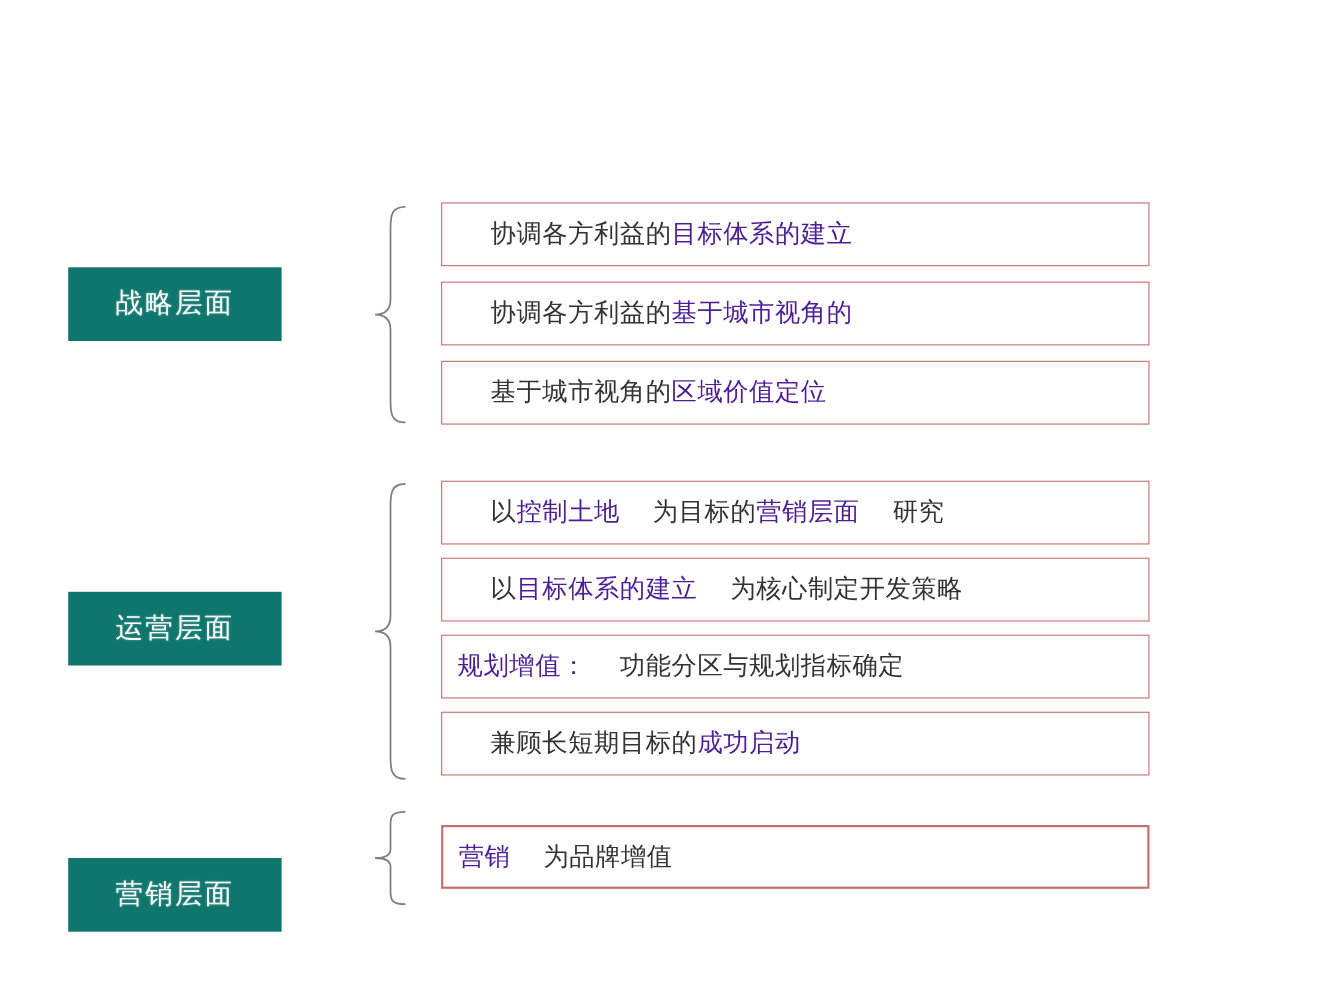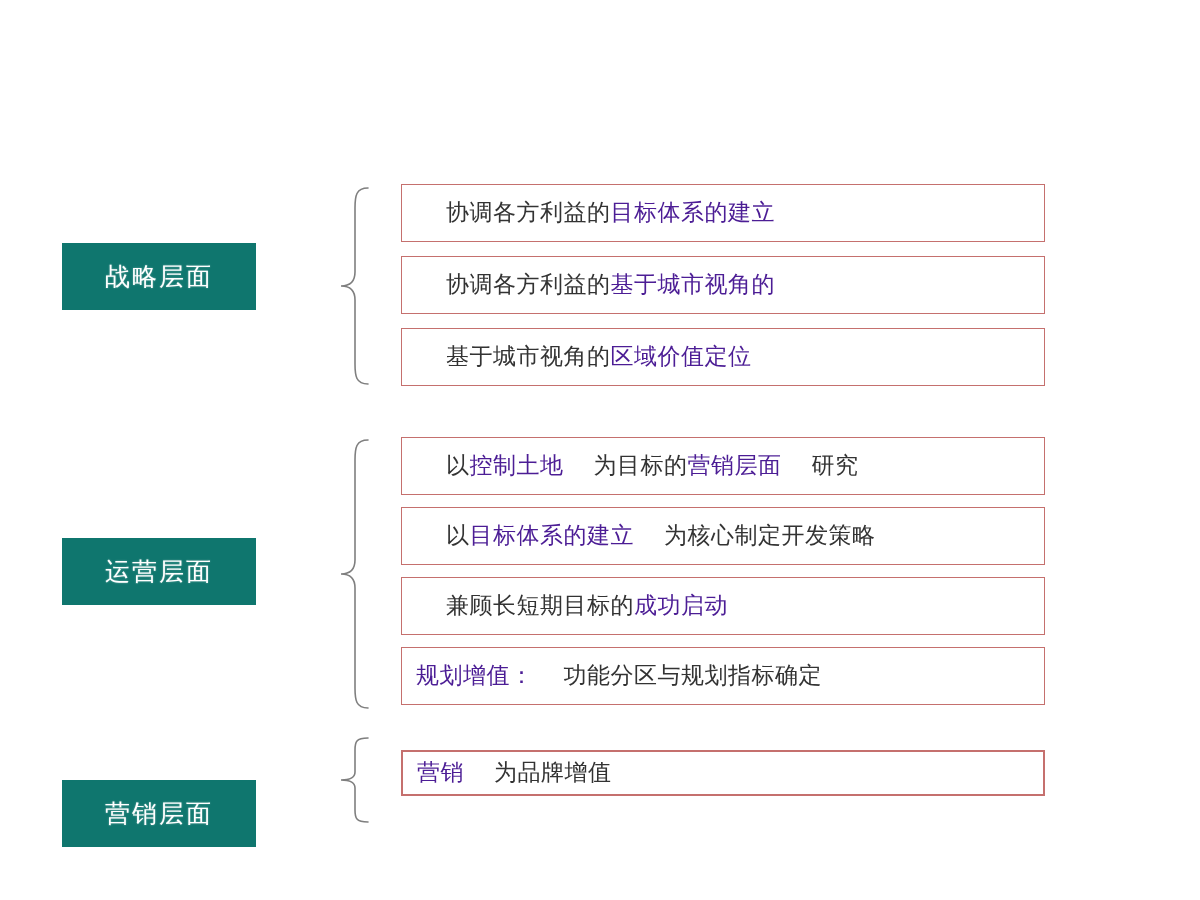--- a/index.html
+++ b/index.html
@@ -99,21 +99,21 @@
     color: #4c1d95;
   }
   .item-box .plain {
     color: #333333;
     margin-left: 30px;
   }
 
   
   .g1 .item-box { height: 58px; margin-bottom: 14px; }
   .g2 .item-box { height: 58px; margin-bottom: 12px; }
-  .g3 .item-box { height: 46px; }
+  .g3 .item-box { height: 58px; }
 </style>
 </head>
 <body>
 
 <div id="slide">
 
   <div class="group g1" style="top:184px;">
     <div class="cat-label" style="top:59px;">战略层面</div>
 
     <div class="brace" style="top:2px; height:200px;">
@@ -154,26 +154,26 @@
           <span class="plain">为目标的</span>
           <span class="hl">营销层面</span>
           <span class="plain">研究</span>
       </div>
       <div class="item-box">
         <span class="plain">以</span>
           <span class="hl">目标体系的建立</span>
           <span class="plain">为核心制定开发策略</span>
       </div>
       <div class="item-box">
+        <span class="hl">规划增值：</span>
+          <span class="plain">功能分区与规划指标确定</span>
+      </div>
+      <div class="item-box">
         <span class="plain">兼顾长短期目标的</span>
           <span class="hl">成功启动</span>
-      </div>
-      <div class="item-box">
-        <span class="hl">规划增值：</span>
-          <span class="plain">功能分区与规划指标确定</span>
       </div>
     </div>
   </div>
 
   <div class="group g3" style="top:750px;">
     <div class="cat-label" style="top:-3px;margin-top:33px;">营销层面</div>
 
     <div class="brace" style="top:-14px; height:88px;">
       <svg viewBox="0 0 34 88" preserveAspectRatio="none">
         <path d="M30 2 C18 2 17 6 17 14 L17 36 C17 42 12 44 3 44 C12 44 17 46 17 52 L17 74 C17 82 18 86 30 86"></path>

